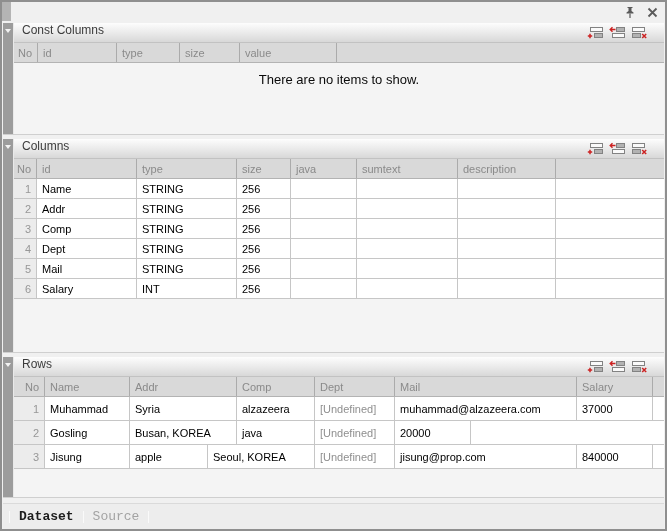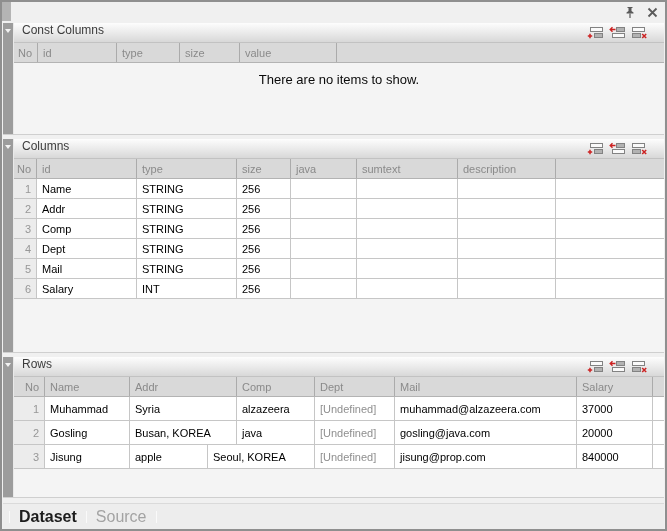--- a/index.html
+++ b/index.html
@@ -44,21 +44,21 @@
   .cell.no{justify-content:flex-end;}
   .tbody-row .cell.no{background:#ececec;color:#979797;}
   .thead .cell.no{justify-content:flex-end;}
   .cell.undef{color:#8f8f8f;}
 
   .empty-body{padding-top:9px;text-align:center;font-size:13px;color:#0a0a0a;}
 
   
   .tabbar{margin-top:auto;flex:0 0 26px;background:#ededed;border-top:1px solid #dadada;
           display:flex;align-items:center;padding-left:6px;gap:9px;}
-  .tab{font-size:16px;cursor:default;}
+  .tab{font-size:13px;cursor:default;font-family:Liberation Mono, monospace;}
   .tab.active{font-weight:bold;color:#1d1d1d;}
   .tab.inactive{color:#a3a3a3;}
   .tab-sep{width:1px;height:12px;background:#c0c0c0;border-right:1px solid #fafafa;}
 </style>
 </head>
 <body>
 
 <div class="panel">
 
   <div class="titlebar">
@@ -262,21 +262,20 @@
           <div class="cell" style="width:182px">muhammad@alzazeera.com</div>
           <div class="cell" style="width:76px">37000</div>
           <div class="cell filler"></div>
         </div>
         <div class="trow tbody-row rows-row">
           <div class="cell no" style="width:31px">2</div>
           <div class="cell" style="width:85px">Gosling</div>
           <div class="cell" style="width:107px">Busan, KOREA</div>
           <div class="cell" style="width:78px">java</div>
           <div class="cell undef" style="width:80px">[Undefined]</div>
-          <div class="cell" style="width:182px">gosling@java.com</div>
           <div class="cell" style="width:76px">20000</div>
           <div class="cell filler"></div>
         </div>
         <div class="trow tbody-row rows-row">
           <div class="cell no" style="width:31px">3</div>
           <div class="cell" style="width:85px">Jisung</div>
           <div class="cell" style="width:78px">apple</div>
           <div class="cell" style="width:107px">Seoul, KOREA</div>
           <div class="cell undef" style="width:80px">[Undefined]</div>
           <div class="cell" style="width:182px">jisung@prop.com</div>

